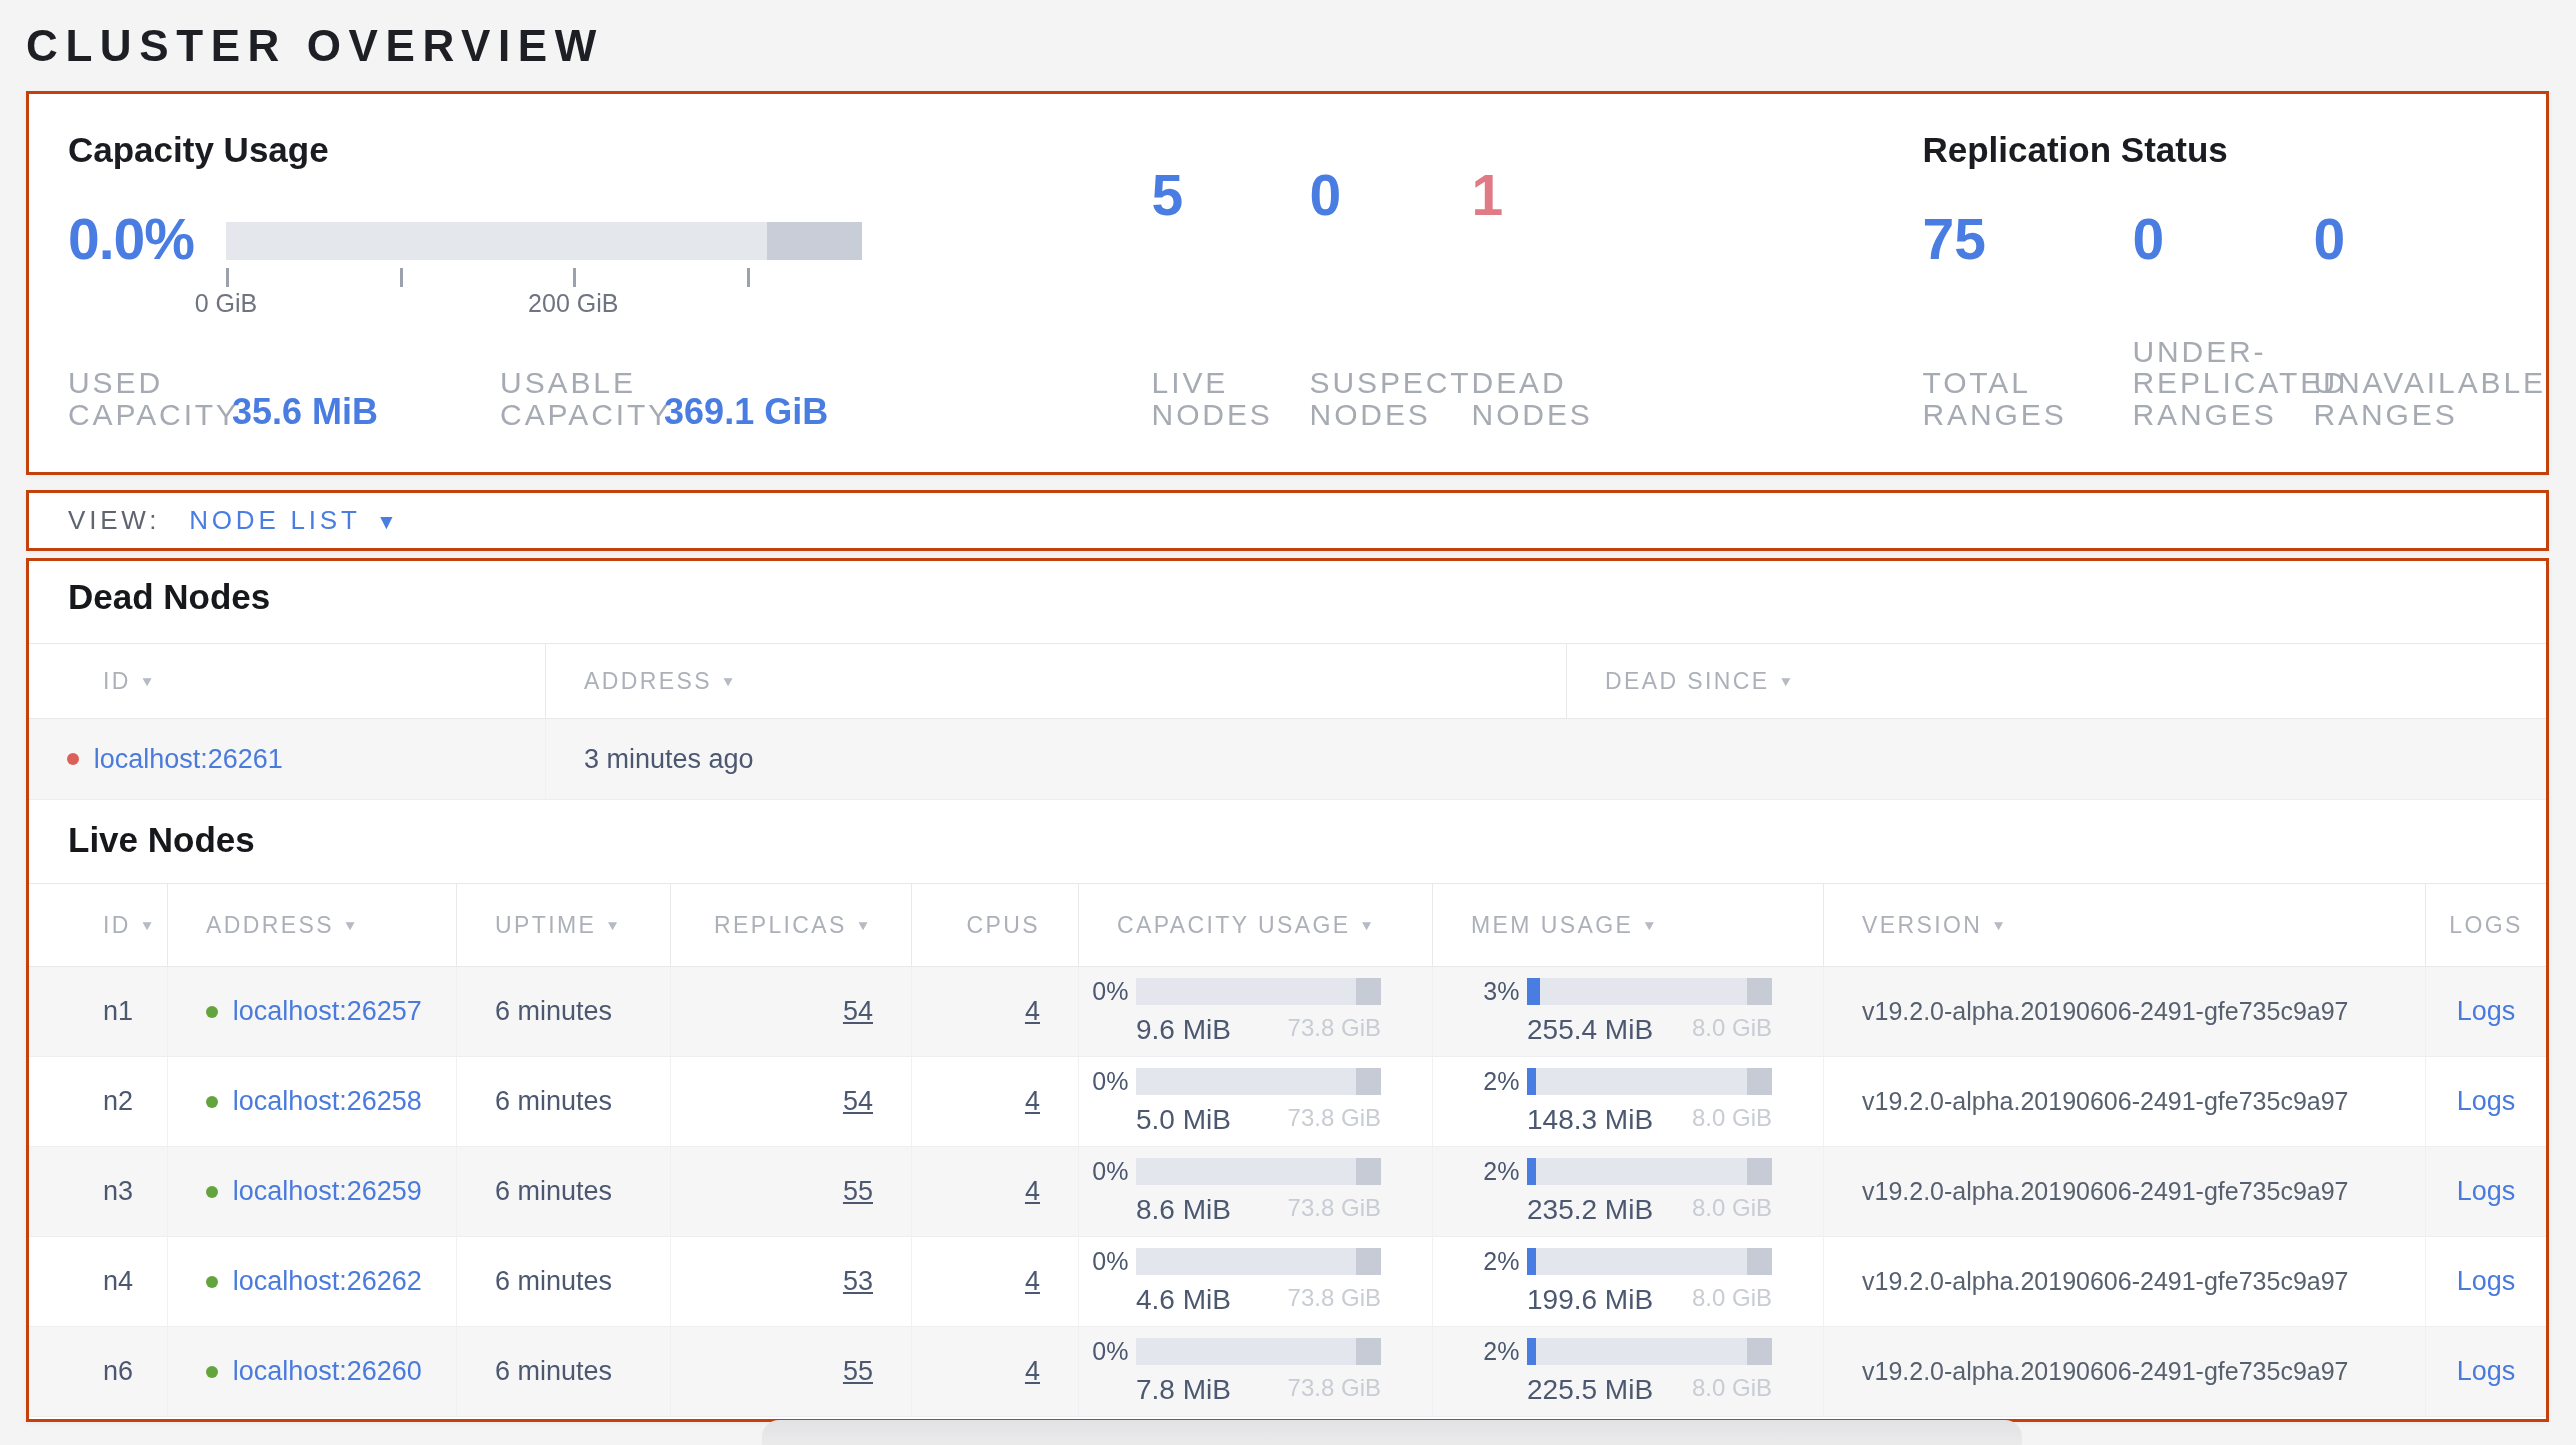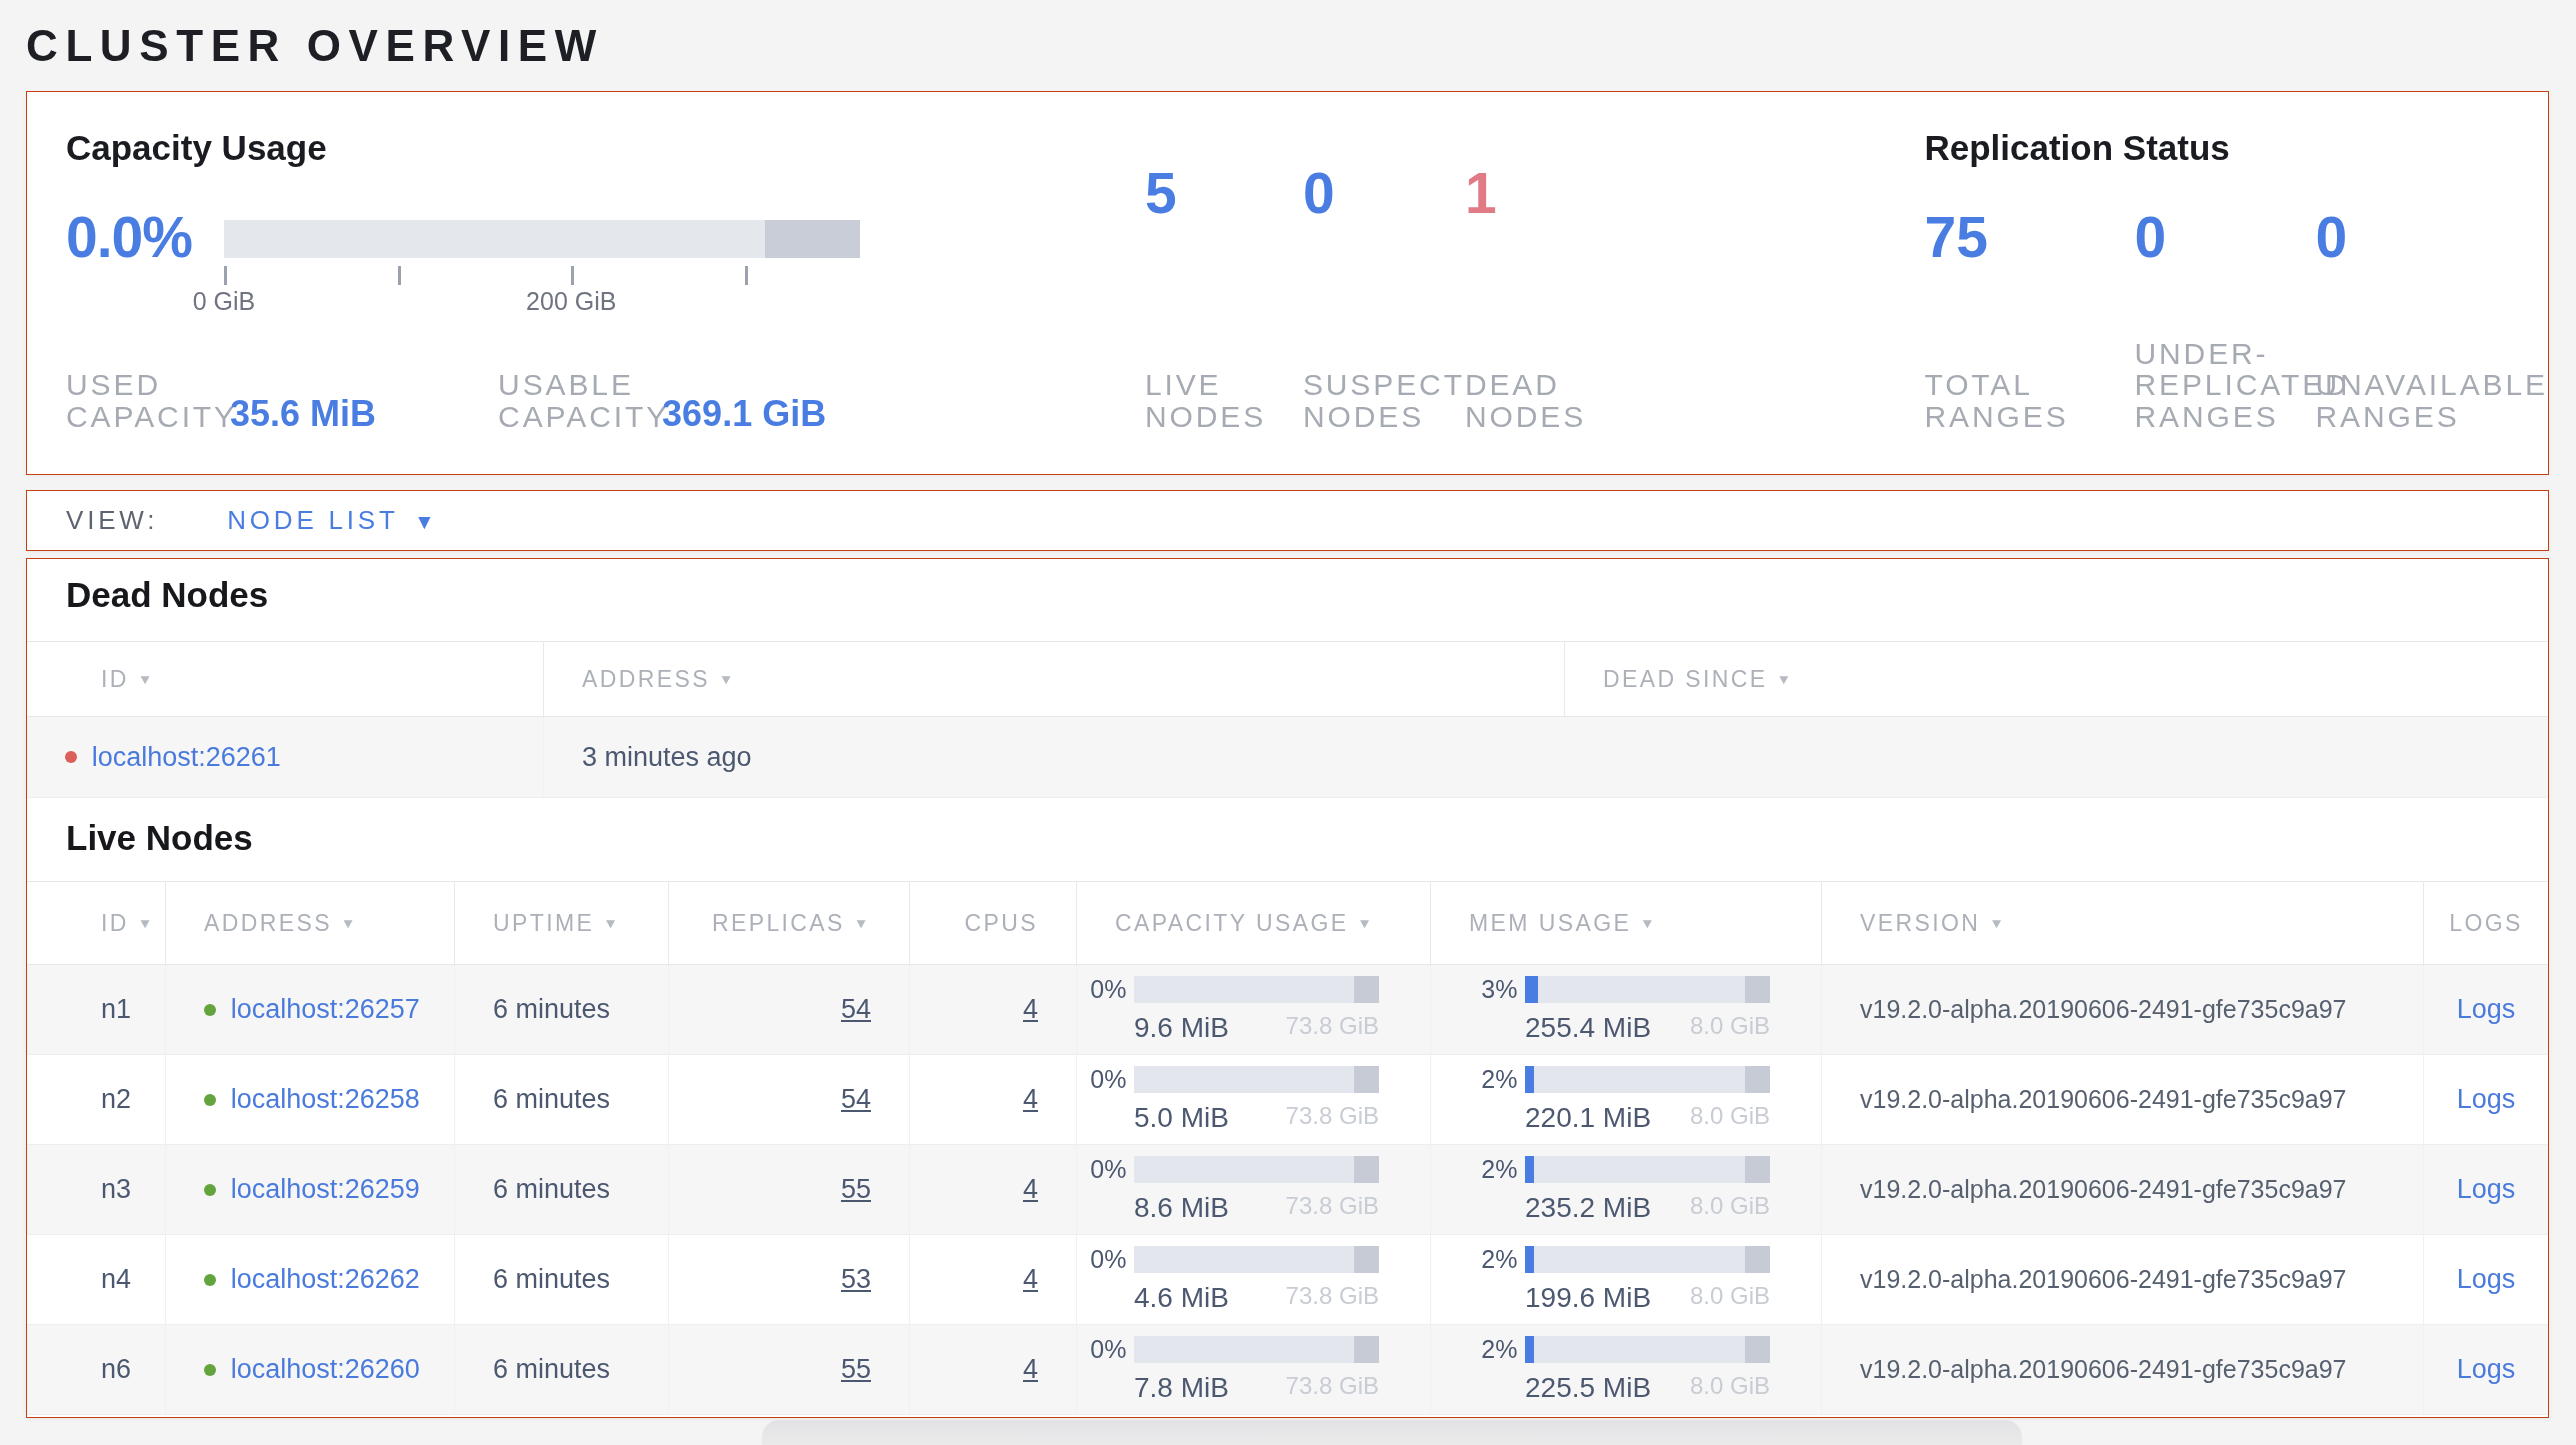--- a/index.html
+++ b/index.html
@@ -25,22 +25,21 @@
   
   .page-title{
     margin:21px 0 0 26px;
     font-size:44px;font-weight:bold;letter-spacing:7.6px;
     color:var(--ink);
   }
   
   .card{
     background:#fff;margin-left:26px;width:2523px;
     box-shadow:0 1.9px 4.8px rgba(0,0,0,.05);
-    border:1px solid #c2410c;
-    gap:40px;
+    border:3px solid #c2410c;
   }
   .summary-card{
     margin-top:20px;height:384px;
     display:flex;
   }
   .panel{padding:34px 0 42px 39px;display:flex;flex-direction:column;}
   .panel-capacity{width:1098px;}
   .panel-node{width:781px;}
   .panel-repl{flex:1;}
   .panel-heading{font-size:35px;font-weight:bold;color:#1a1c21;line-height:44px;}
@@ -360,21 +359,21 @@
         <div class="td meter-td">
           <div class="meter-cell">
             <div class="meter-top">
               <span class="meter-pct">2%</span>
               <div class="meter-bar">
                 <div class="bar-dark-cap"></div>
                 <div class="bar-fill" style="width: 8.6px;"></div>
               </div>
             </div>
             <div class="meter-vals">
-              <span class="meter-used">220.1 MiB</span>
+              <span class="meter-used">148.3 MiB</span>
               <span class="meter-total">8.0 GiB</span>
             </div>
           </div>
         </div>
         <div class="td version">v19.2.0-alpha.20190606-2491-gfe735c9a97</div>
         <div class="td center">
           <span class="logs-link">Logs</span>
         </div>
       </div>
       <div class="tbl-row live-grid live-row alt">

